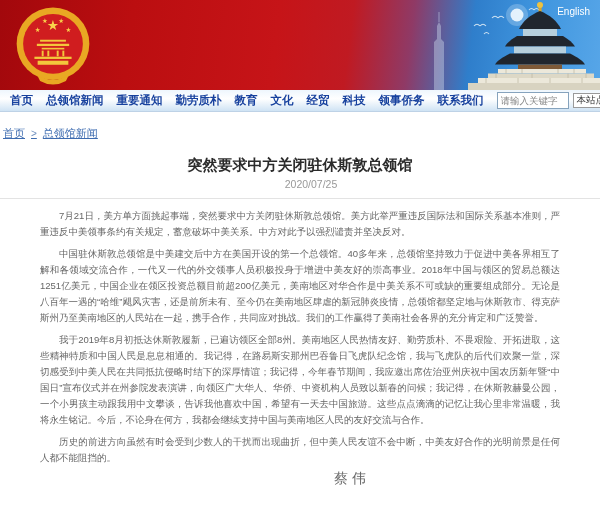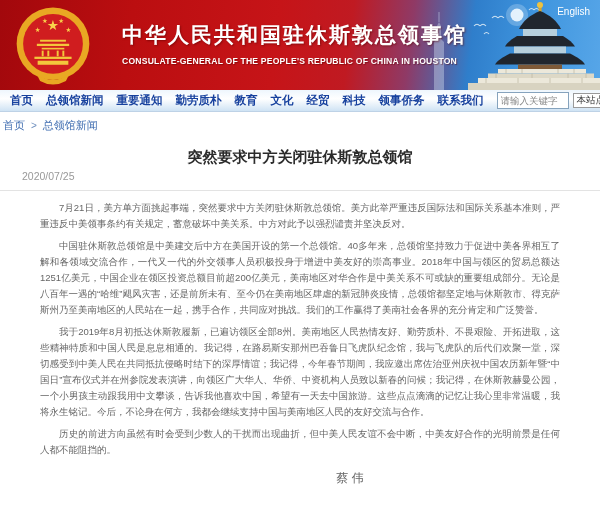--- a/index.html
+++ b/index.html
@@ -54,42 +54,42 @@
     font-size: 9.5px; padding: 0 3px; color: #555;
   }
   .search-input::placeholder { color: #888; font-size: 9.5px; }
   .scope-select {
     width: 47px; height: 15px; border: 1px solid #9a9a9a; background: #fff;
     display: flex; align-items: center; justify-content: space-between;
     font-size: 9.5px; color: #333; padding: 0 2px 0 3px; cursor: pointer;
   }
   
   .breadcrumb {
-    padding: 6px 0 5px 3px; font-size: 11px; color: #3e6cb0;
+    padding: 14px 0 5px 3px; font-size: 11px; color: #3e6cb0; text-decoration: underline;
   }
   .breadcrumb a { color: #3e6cb0; text-decoration: none; cursor: pointer; }
   .breadcrumb .sep { margin: 0 6px; color: #6e8fbe; font-size: 10px; }
   
   .article-title {
     margin-top: 10px; text-align: center;
     font-size: 15px; font-weight: bold; color: #2b2b2b; line-height: 18px;
   }
   .article-date {
-    margin-top: 4px; text-align: left;
+    margin-top: 4px; text-align: center;
     font-size: 10.5px; color: #999; line-height: 12px; margin-left: 22px;
   }
   hr.divider { border: none; border-top: 1px solid #e3e3e3; margin: 8px 0 0; }
   .article-body { padding: 3px 40px 0; }
   .article-body p {
     font-size: 9.5px; color: #666; line-height: 16px;
     text-align: justify; text-indent: 2em; margin: 6px 0;
   }
   .signature {
-    margin-top: 14px; padding-left: 100px; text-align: center;
-    font-size: 12px; color: #666; line-height: 13px;
+    margin-top: 6px; padding-left: 100px; text-align: center;
+    font-size: 14px; color: #666; line-height: 13px;
   }
 </style>
 </head>
 <body>
 
 <header class="site-header">
   <div class="emblem">
     <svg viewBox="0 0 100 104" width="82" height="84" aria-hidden="true">
       <circle cx="50" cy="48" r="45" fill="#e9a823"></circle>
       <circle cx="50" cy="48" r="37" fill="#d01d1f"></circle>
@@ -102,24 +102,20 @@
       <rect x="30" y="48" width="40" height="2.8" fill="#f3c63c"></rect>
       <rect x="36" y="53" width="28" height="2" fill="#f3c63c"></rect>
       <rect x="36" y="56.5" width="2.4" height="7" fill="#f3c63c"></rect>
       <rect x="43" y="56.5" width="2.4" height="7" fill="#f3c63c"></rect>
       <rect x="54.6" y="56.5" width="2.4" height="7" fill="#f3c63c"></rect>
       <rect x="61.6" y="56.5" width="2.4" height="7" fill="#f3c63c"></rect>
       <rect x="27" y="64" width="46" height="2.8" fill="#f3c63c"></rect>
       <rect x="31" y="69" width="38" height="5" fill="#f3c63c"></rect>
       <path d="M30 86 q20 13 40 0 l-4 8 q-16 9 -32 0 z" fill="#e9a823"></path>
     </svg>
-  </div>
-  <div class="titles">
-    <div class="title-cn">中华人民共和国驻休斯敦总领事馆</div>
-    <div class="title-en">CONSULATE-GENERAL OF THE PEOPLE'S REPUBLIC OF CHINA IN HOUSTON</div>
   </div>
   <div class="temple">
     <svg viewBox="0 0 178 90" width="178" height="90" aria-hidden="true">
       <circle cx="95" cy="15" r="11" fill="#eaf6ff" opacity="0.25"></circle>
       <circle cx="95" cy="15" r="6.5" fill="#f2faff" opacity="0.9"></circle>
       <g stroke="#e8f1f8" stroke-width="1.1" fill="none" opacity="0.85">
         <path d="M52 26 q3 -3.5 6 0 M58 26 q3 -3.5 6 0"></path>
         <path d="M70 18 q3 -3.5 6 0 M76 18 q3 -3.5 6 0"></path>
         <path d="M62 34 q2.5 -3 5 0"></path>
         <path d="M107 10 q2.5 -3 5 0 M112 10 q2.5 -3 5 0"></path>

